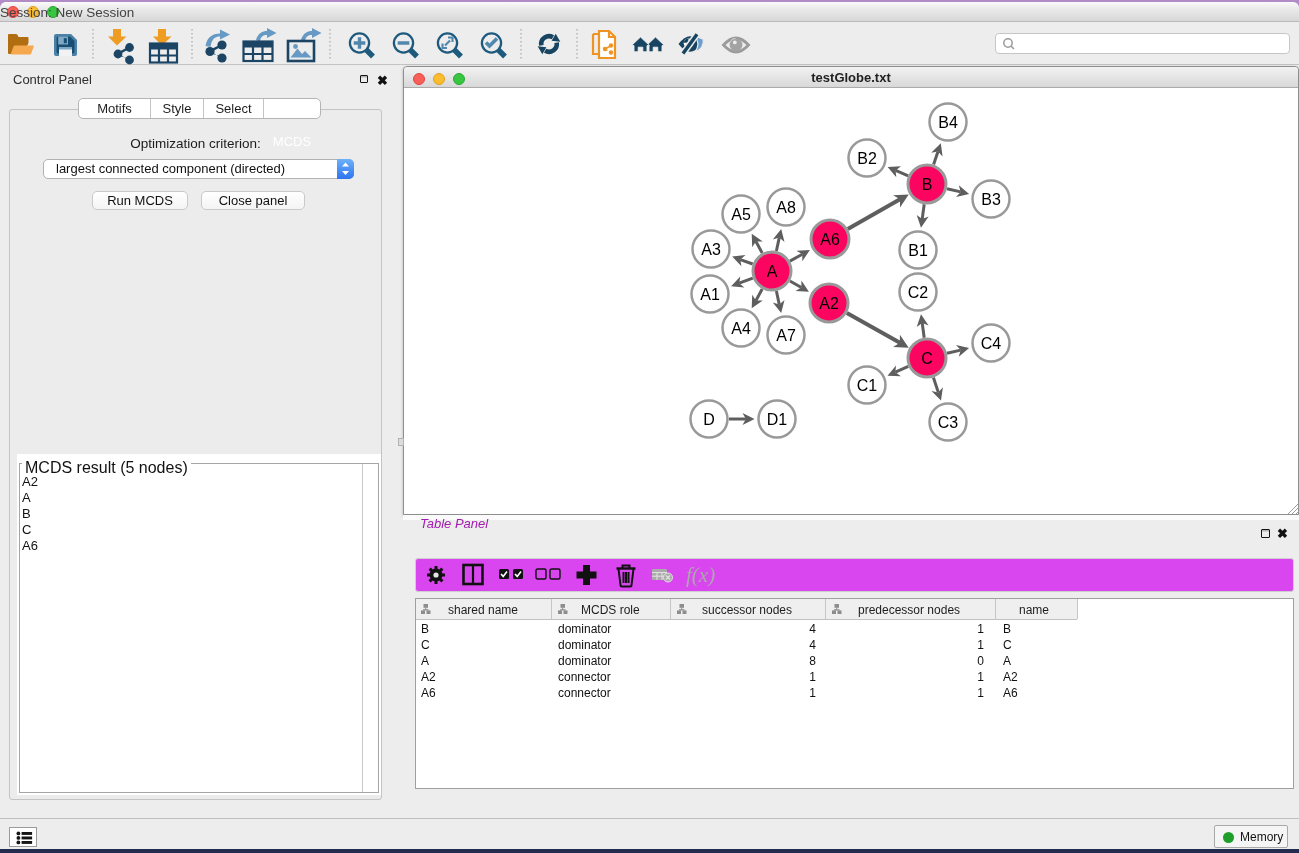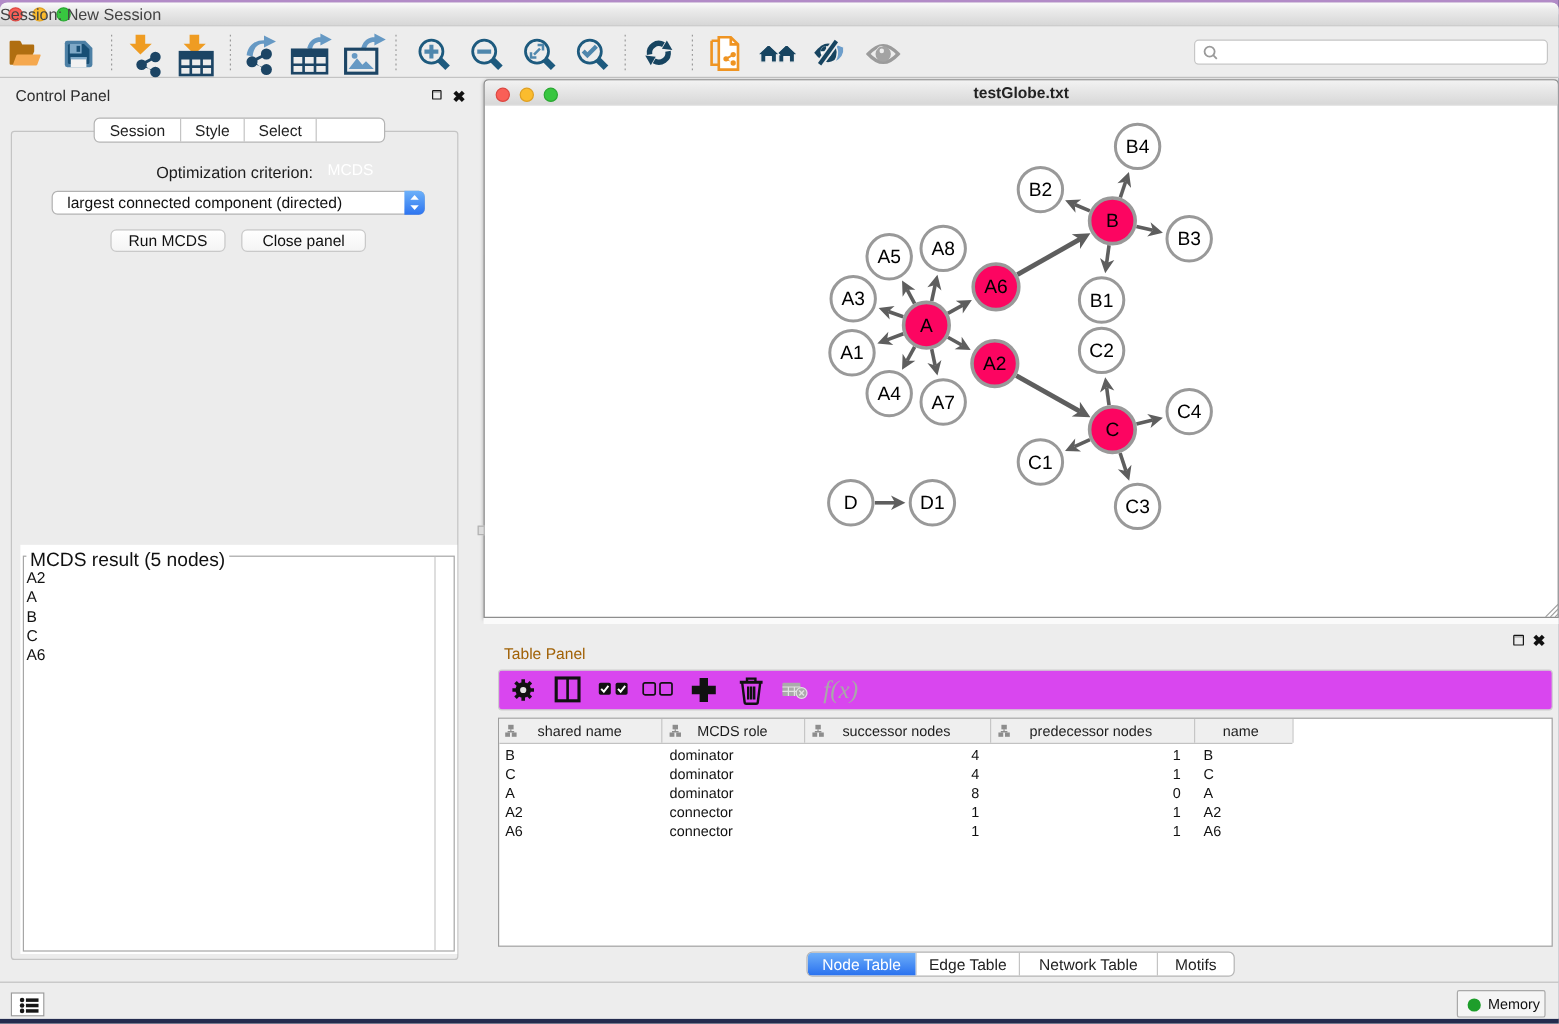--- a/index.html
+++ b/index.html
@@ -38,21 +38,21 @@
   #mcds-border { left:2px; top:9px; width:360px; height:330px; border:1px solid #a6a6a6; }
   #mcds-title { left:5px; top:1px; font-size:16px; color:#111; background:#fff; padding:4px 3px; }
   #mcds-scroll { right:18px; top:10px; width:0; height:328px; border-left:1px solid #c9c9c9; }
   .mcds-item { left:5px; font-size:13px; color:#111; }
   
   #netwin { left:403px; top:64px; width:896px; height:449px; background:#fff; border:1px solid #8e8e8e; border-radius:4px 4px 0 0; box-shadow:0 1px 3px rgba(0,0,0,0.25);padding-left:48px; }
   #net-titlebar { left:0; top:0; width:894px; height:21px; background:linear-gradient(#f2f2f2,#d8d8d8); border-bottom:1px solid #ababab; border-radius:4px 4px 0 0; }
   #net-title { left:0; top:3px; width:894px; text-align:center; font-size:13px; font-weight:bold; color:#222; }
   
   #tpanel { left:403px; top:513px; width:896px; height:303px; background:#ededed; }
-  #tp-title { left:17px; top:22px; font-size:13px; color:#a16207; }
+  #tp-title { left:17px; top:1px; font-size:13px; color:#a21caf;font-style:italic; }
   #tp-toolbar { left:12px; top:43px; width:879px; height:34px; background:#d946ef; border:1px solid #cecece; border-radius:3px; }
   #tablebox { left:12px; top:83px; width:879px; height:191px; background:#fff; border:1px solid #9f9f9f; }
   
   #bottomtabs { left:269px; top:278px; height:21px; background:#fff; border:1px solid #b4b4b4; border-radius:5px; display:flex; font-size:13px; color:#1f1f1f; }
   #bottomtabs .tab { text-align:center; line-height:19px; border-right:1px solid #c4c4c4; }
   #bottomtabs .tab:first-child { border-radius:4px 0 0 4px; background:linear-gradient(#6daef9,#2971ef); color:#fff; }
   #bottomtabs .tab:last-child { border-right:none; }
   
   #statusbar { left:0; top:816px; width:1299px; height:31px; background:#ededed; border-top:1px solid #c0c0c0; }
   #listbtn { left:9px; top:8px; width:28px; height:20px; background:#fff; border:1px solid #9b9b9b; }
@@ -221,21 +221,21 @@
         <line x1="15" y1="12" x2="18" y2="15" stroke="#9a9a9a" stroke-width="1.5"></line>
       </svg>
     </div>
   </div>
   <div class="abs" id="cpanel">
     <div class="abs" id="cp-title">Control Panel</div>
     <div class="abs float-sq" style="left:360px; top:9px;"></div>
     <div class="abs float-x" style="left:377px; top:7px;">✖</div>
     <div class="abs" id="cp-tabcontent"></div>
     <div class="abs" id="cp-tabs">
-      <div class="tab" style="width:72px;">Session</div>
+      <div class="tab" style="width:72px;">Motifs</div>
       <div class="tab" style="width:53px;">Style</div>
       <div class="tab" style="width:60px;">Select</div>
       <div class="tab" style="width:56px;margin-top:33px;">MCDS</div>
     </div>
     <div class="abs" id="opt-label">Optimization criterion:</div>
     <div class="abs" id="dropdown">largest connected component (directed)
       <div class="abs" id="dd-step"><svg width="17" height="20">
             <path d="M8.5 3.5 L12 7.5 L5 7.5 Z" fill="#fff"></path>
             <path d="M8.5 16 L12 12 L5 12 Z" fill="#fff"></path>
           </svg></div>
@@ -480,26 +480,20 @@
             <text x="568" y="82" text-anchor="end">1</text>
             <text x="587" y="82">A2</text>
           <text x="5" y="98">A6</text>
             <text x="142" y="98">connector</text>
             <text x="400" y="98" text-anchor="end">1</text>
             <text x="568" y="98" text-anchor="end">1</text>
             <text x="587" y="98">A6</text>
         </g>
       </svg>
     </div>
-    <div class="abs" id="bottomtabs">
-      <div class="tab" style="width:91px;">Node Table</div>
-      <div class="tab" style="width:86px;">Edge Table</div>
-      <div class="tab" style="width:115px;">Network Table</div>
-      <div class="tab" style="width:63px;">Motifs</div>
-    </div>
   </div>
   <div class="abs" id="statusbar">
     <div class="abs" id="listbtn">
       <svg width="28" height="20">
         <g fill="#161616">
             <circle cx="8.4" cy="5.4" r="1.9"></circle>
             <circle cx="8.4" cy="9.9" r="1.9"></circle>
             <circle cx="8.4" cy="14.4" r="1.9"></circle>
         <rect x="11.6" y="4" width="10.5" height="2.9"></rect>
             <rect x="11.6" y="8.5" width="10.5" height="2.9"></rect>

